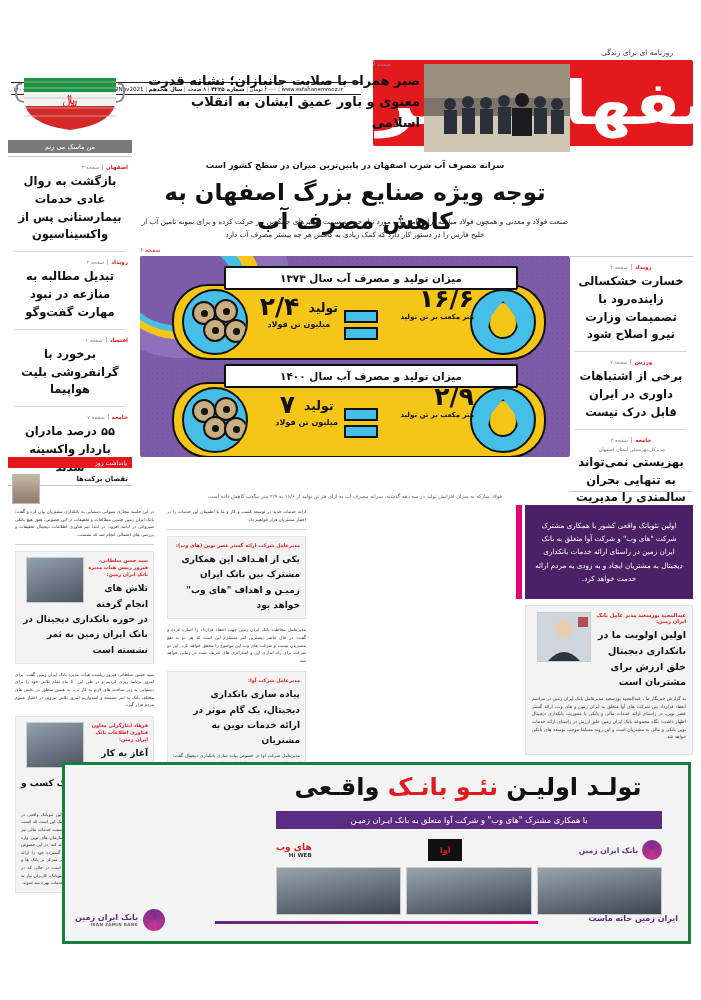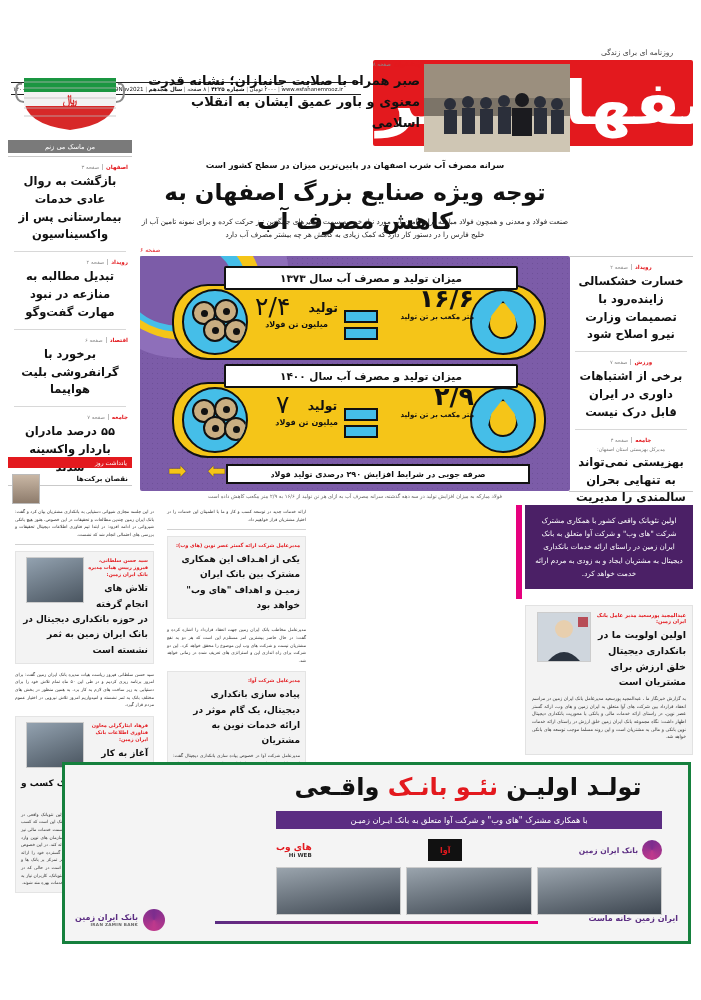--- a/index.html
+++ b/index.html
@@ -61,21 +61,21 @@
 
   .lead-sub{position:absolute;left:140px;top:160px;width:430px;text-align:center;direction:rtl;
      font-size:8.4px;font-weight:bold;color:#111;}
   .lead-head{position:absolute;left:140px;top:178px;width:430px;text-align:center;direction:rtl;
      font-size:23px;font-weight:bold;color:#111;line-height:1.25;letter-spacing:-.3px;}
   .lead-body{position:absolute;left:140px;top:216px;width:430px;text-align:center;direction:rtl;
      font-size:7.2px;line-height:1.75;color:#222;}
   .more{position:absolute;left:140px;top:246px;direction:rtl;font-size:6px;color:#E3191E;}
 
   
-  .info{position:absolute;left:140px;top:256px;width:430px;height:235px;
+  .info{position:absolute;left:140px;top:256px;width:430px;height:201px;
      background:#7C5CA8;border-radius:2px;overflow:hidden;}
   .info .dots{position:absolute;inset:0;
      background-image:radial-gradient(#6a4d92 0.7px,transparent 0.8px);
      background-size:5px 5px;opacity:.75;}
   .info .swoosh{position:absolute;left:-40px;top:-50px;width:190px;height:150px;
      background:#8E6FBA;border-radius:50%;transform:rotate(-18deg);}
   .info .swoosh2{position:absolute;left:-30px;top:-34px;width:150px;height:118px;
      background:#F5C518;border-radius:50%;}
   .info .swoosh3{position:absolute;left:-22px;top:-24px;width:128px;height:100px;
      background:#45BEE8;border-radius:50%;}
@@ -103,22 +103,22 @@
      clip-path:polygon(50% 0%,88% 38%,100% 70%,78% 100%,22% 100%,0% 70%,12% 38%);}
   .cap-num-r{position:absolute;right:70px;top:0;text-align:right;direction:rtl;}
   .cap-num-r .big{font-size:25px;font-weight:bold;color:#111;line-height:1;}
   .cap-num-r .unit{font-size:7px;font-weight:bold;color:#111;margin-top:2px;}
 
   .equals{position:absolute;right:166px;top:20px;width:34px;}
   .equals i{display:block;height:9px;background:#45BEE8;border:2px solid #111;margin:4px 0;}
 
   .cap-mid{position:absolute;right:206px;top:8px;text-align:center;direction:rtl;}
   .cap-mid .lbl{font-size:12.5px;font-weight:bold;color:#111;}
-  .cap-mid .big{font-size:25px;font-weight:normal;color:#111;line-height:1;display:inline-block;
-     vertical-align:-3px;margin-right:13px;}
+  .cap-mid .big{font-size:25px;font-weight:bold;color:#111;line-height:1;display:inline-block;
+     vertical-align:-3px;margin-right:4px;}
   .cap-mid .unit{font-size:8px;font-weight:bold;color:#111;margin-top:1px;}
 
   .cap-left{position:absolute;left:8px;top:3px;width:62px;height:62px;border-radius:50%;
      background:#45BEE8;border:2.5px solid #111;overflow:hidden;}
   .coil{position:absolute;width:20px;height:20px;border-radius:50%;background:#C9AE82;
      border:2px solid #111;}
   .coil:after{content:"";position:absolute;left:50%;top:50%;width:7px;height:7px;
      margin:-3.5px 0 0 -3.5px;border-radius:50%;background:#111;}
 
   .ig-foot{position:absolute;right:40px;top:208px;width:300px;height:16px;background:#fff;
@@ -132,21 +132,21 @@
   .info-src{position:absolute;left:140px;top:493px;width:430px;text-align:center;direction:rtl;
      font-size:5.2px;color:#666;}
 
   
   .rcol{position:absolute;right:8px;top:256px;width:124px;height:236px;
      border-top:1px solid #c9c9c9;border-bottom:1px solid #c9c9c9;box-sizing:border-box;}
   .rcol .kicker{justify-content:center;}
   .sub-kicker{font-size:5px;color:#777;text-align:center;direction:rtl;margin:0 4px 2px 4px;}
 
   
-  .pad{position:absolute;right:8px;top:505px;width:168px;height:84px;background:#4B2066;
+  .pad{position:absolute;right:8px;top:505px;width:168px;height:94px;background:#4B2066;
      color:#fff;display:flex;align-items:center;justify-content:flex-end;}
   .pad p{margin:0;padding:0 9px;direction:rtl;text-align:center;font-size:7.2px;line-height:1.85;}
   .pink-bar{position:absolute;right:179px;top:505px;width:6px;height:94px;background:#E6007E;}
 
   
   .rart{position:absolute;right:8px;top:605px;width:168px;height:150px;background:#F3F3F3;
      border:1px solid #e2e2e2;box-sizing:border-box;padding:6px;}
   .rart .photo{float:left;width:52px;height:48px;margin:0 0 4px 5px;
      background:linear-gradient(160deg,#8ea0b4,#4e5c6b);border:1px solid #ccc;}
   .rart .kick{font-size:5.2px;color:#E3191E;font-weight:bold;direction:rtl;text-align:right;

